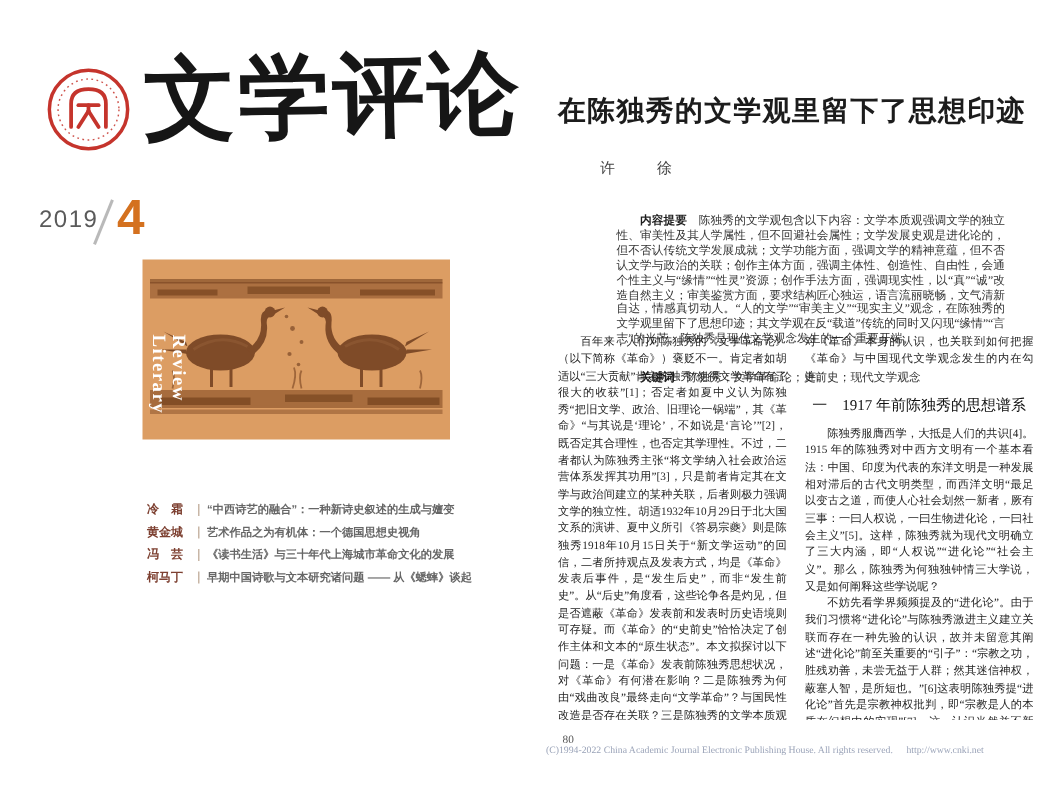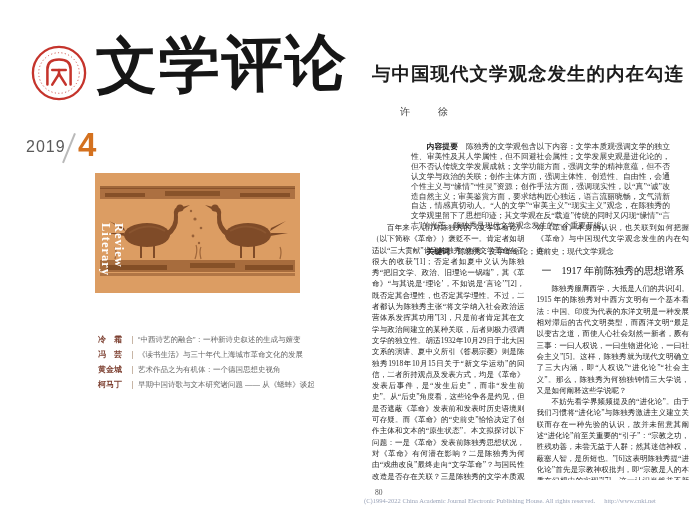--- a/index.html
+++ b/index.html
@@ -23,21 +23,21 @@
   #panel{position:absolute;left:85px;top:155px;width:205px;height:120px;background:#dc9d63;overflow:hidden;}
   #panel-art{position:absolute;left:0;top:0;}
   #panel-en{position:absolute;left:4px;top:50px;writing-mode:vertical-lr;
     color:#ffffff;font-weight:bold;font-size:12.5px;line-height:13px;
     font-family:"Liberation Serif","DejaVu Serif",serif;letter-spacing:1px;}
   #panel-en span{display:block;}
   #toc{position:absolute;left:88px;top:286px;width:252px;margin-top:28px;}
   .toc-row{display:flex;align-items:center;height:15px;}
   .toc-author{flex:0 0 32px;width:32px;font-weight:bold;color:#7d4031;font-size:8px;}
   .toc-sep{width:1px;height:8px;background:#c8b6a6;margin:0 5px 0 2px;}
-  .toc-title{color:#666;font-size:7.5px;white-space:nowrap;overflow:hidden;}
+  .toc-title{color:#666;font-size:7.5px;white-space:nowrap;overflow:hidden;font-weight:bold;}
 
   
   #article{left:362px;top:14px;width:333px;height:500px;
     font-family:"Liberation Serif","DejaVu Serif",serif;}
   #art-title{position:absolute;left:10px;top:47px;font-size:18.5px;font-weight:bold;
     color:#1c1c1c;letter-spacing:1px;white-space:nowrap;}
   #art-author{position:absolute;left:38px;top:91px;font-size:10px;color:#444;letter-spacing:9px;}
   #abstract-block{position:absolute;left:33px;top:112px;width:291px;
     font-size:7.8px;line-height:9.9px;color:#333;text-align:justify;}
   #abstract-block p{margin:16px;text-indent:2em;}
@@ -140,40 +140,40 @@
     </div>
   </div>
 
   <div id="toc">
     <div class="toc-row">
       <span class="toc-author">冷　霜</span>
       <span class="toc-sep"></span>
       <span class="toc-title">“中西诗艺的融合”：一种新诗史叙述的生成与嬗变</span>
     </div>
     <div class="toc-row">
+      <span class="toc-author">黄金城</span>
+      <span class="toc-sep"></span>
+      <span class="toc-title">艺术作品之为有机体：一个德国思想史视角</span>
+    </div>
+    <div class="toc-row">
       <span class="toc-author">冯　芸</span>
       <span class="toc-sep"></span>
       <span class="toc-title">《读书生活》与三十年代上海城市革命文化的发展</span>
-    </div>
-    <div class="toc-row">
-      <span class="toc-author">黄金城</span>
-      <span class="toc-sep"></span>
-      <span class="toc-title">艺术作品之为有机体：一个德国思想史视角</span>
     </div>
     <div class="toc-row">
       <span class="toc-author">柯马丁</span>
       <span class="toc-sep"></span>
       <span class="toc-title">早期中国诗歌与文本研究诸问题 —— 从《蟋蟀》谈起</span>
     </div>
   </div>
 </div>
 
 <div class="page" id="article">
 
-  <div id="art-title">与中国现代文学观念发生的内在勾连</div>
+  <div id="art-title">在陈独秀的文学观里留下了思想印迹</div>
   <div id="art-author">许　徐</div>
 
   <div id="abstract-block">
     <p><span class="lbl">内容提要</span>　<span>陈独秀的文学观包含以下内容：文学本质观强调文学的独立性、审美性及其人学属性，但不回避社会属性；文学发展史观是进化论的，但不否认传统文学发展成就；文学功能方面，强调文学的精神意蕴，但不否认文学与政治的关联；创作主体方面，强调主体性、创造性、自由性，会通个性主义与“缘情”“性灵”资源；创作手法方面，强调现实性，以“真”“诚”改造自然主义；审美鉴赏方面，要求结构匠心独运，语言流丽晓畅，文气清新自达，情感真切动人。“人的文学”“审美主义”“现实主义”观念，在陈独秀的文学观里留下了思想印迹；其文学观在反“载道”传统的同时又闪现“缘情”“言志”的光芒。陈独秀是现代文学观念发生的一个重要开端。</span></p>
     <p id="keywords"><span class="lbl">关键词</span>　<span>陈独秀；文学革命论；史前史；现代文学观念</span></p>
   </div>
 
   <div id="columns">
     <div class="col">
       <p>百年来，人们对陈独秀的《文学革命论》（以下简称《革命》）褒贬不一。肯定者如胡适以“三大贡献”肯定陈独秀“使得文学革命有了很大的收获”[1]；否定者如夏中义认为陈独秀“把旧文学、政治、旧理论一锅端”，其《革命》“与其说是‘理论’，不如说是‘言论’”[2]，既否定其合理性，也否定其学理性。不过，二者都认为陈独秀主张“将文学纳入社会政治运营体系发挥其功用”[3]，只是前者肯定其在文学与政治间建立的某种关联，后者则极力强调文学的独立性。胡适1932年10月29日于北大国文系的演讲、夏中义所引《答易宗夔》则是陈独秀1918年10月15日关于“新文学运动”的回信，二者所持观点及发表方式，均是《革命》发表后事件，是“发生后史”，而非“发生前史”。从“后史”角度看，这些论争各是灼见，但是否遮蔽《革命》发表前和发表时历史语境则可存疑。而《革命》的“史前史”恰恰决定了创作主体和文本的“原生状态”。本文拟探讨以下问题：一是《革命》发表前陈独秀思想状况，对《革命》有何潜在影响？二是陈独秀为何由“戏曲改良”最终走向“文学革命”？与国民性改造是否存在关联？三是陈独秀的文学本质观提倡“文学革命”，却又为何以“美文四害说”反对“文以载道”？这三个问题既关联</p>

